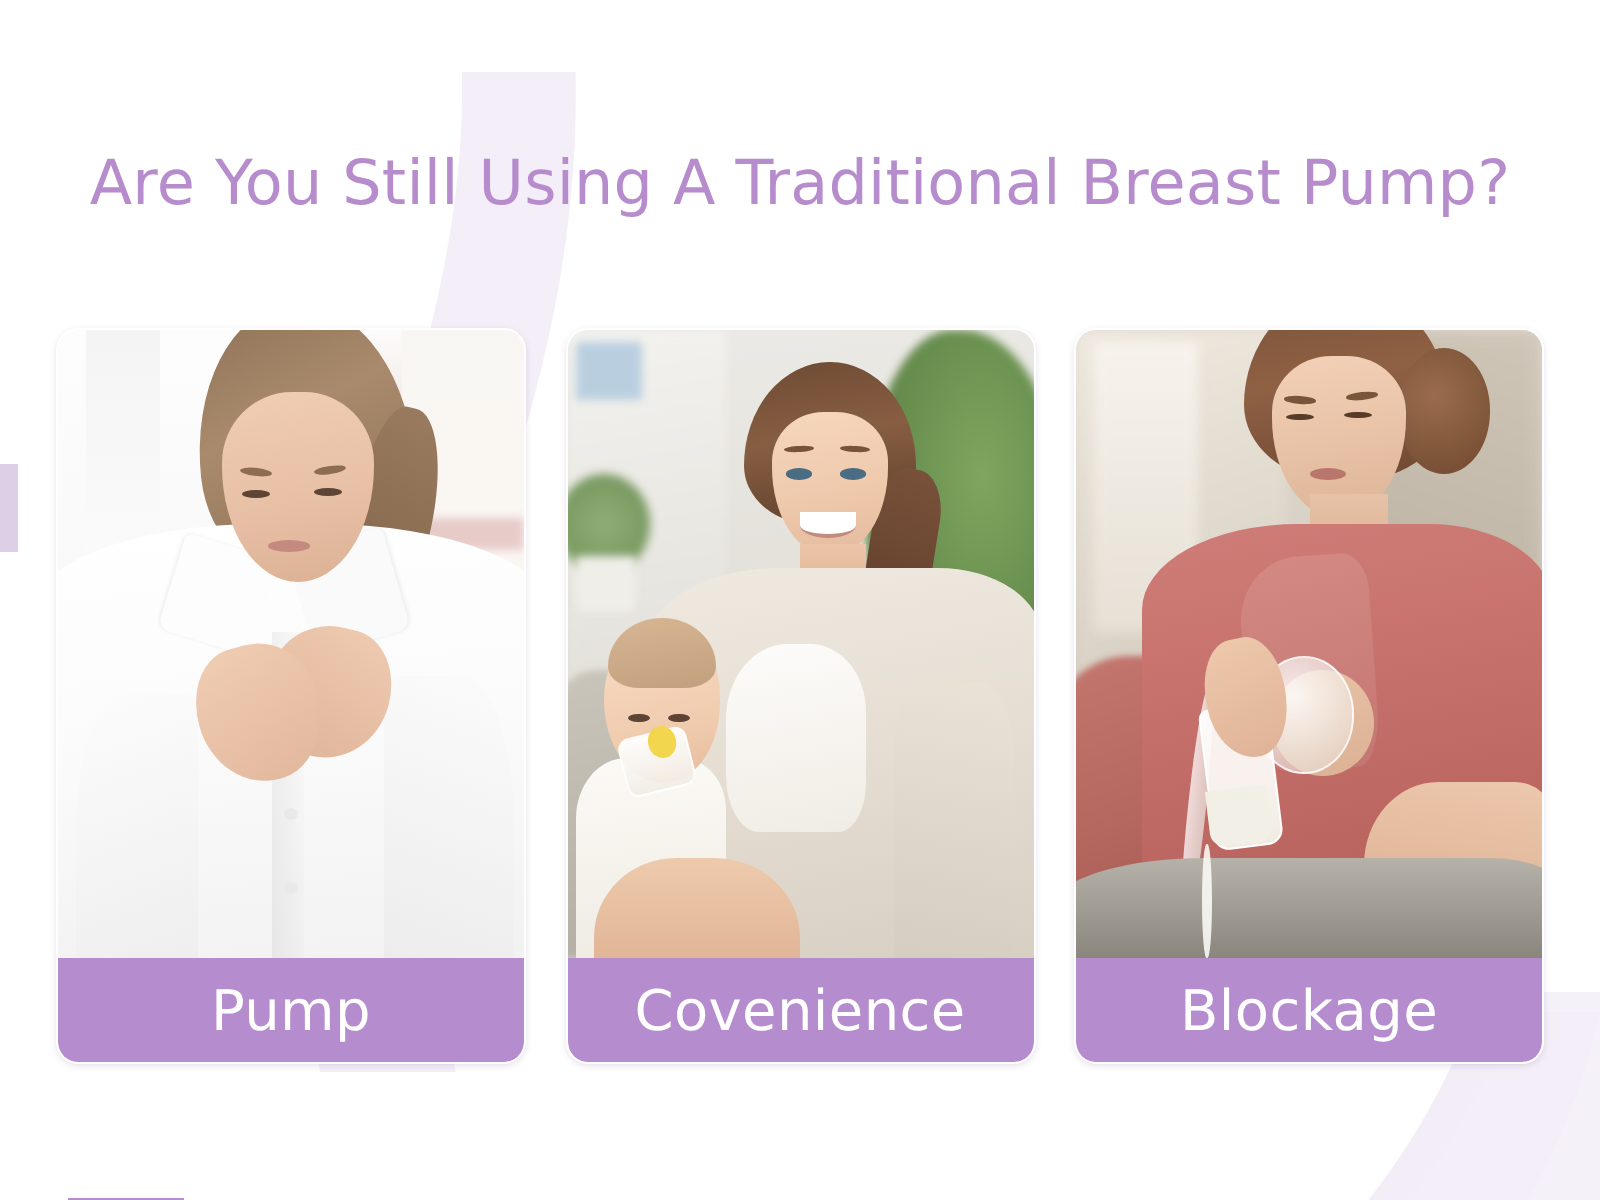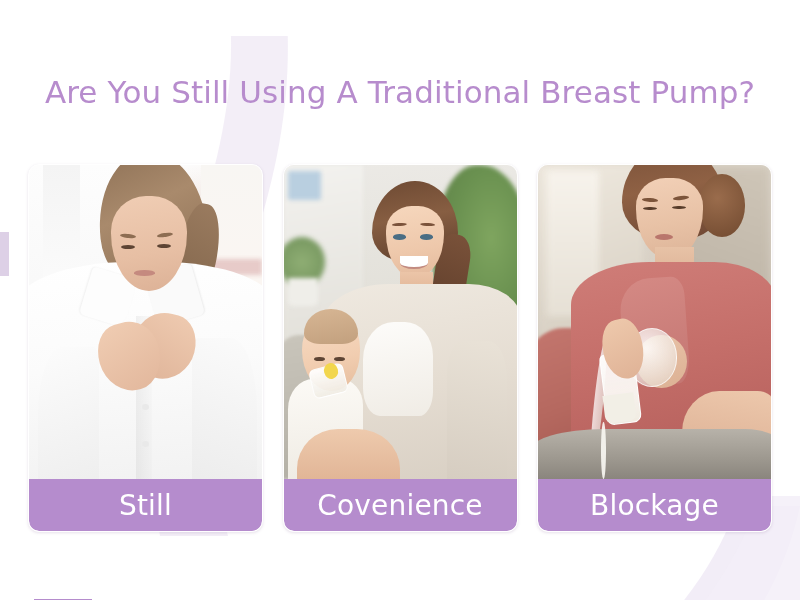--- a/index.html
+++ b/index.html
@@ -468,21 +468,21 @@
         <div class="brow-l"></div>
           <div class="brow-r"></div>
         <div class="eye-l"></div>
           <div class="eye-r"></div>
         <div class="mouth"></div>
         <div class="hand-b"></div>
           <div class="hand-a"></div>
         <div class="btn1"></div>
           <div class="btn2"></div>
       </div>
-      <div class="card-caption">Still</div>
+      <div class="card-caption">Pump</div>
     </div>
 
     <div class="card">
       <div class="card-photo p3">
         <div class="shelf"></div>
           <div class="shelf-blue"></div>
         <div class="plant-l"></div>
           <div class="pot-l"></div>
         <div class="plant-r"></div>
         <div class="sofa"></div>

